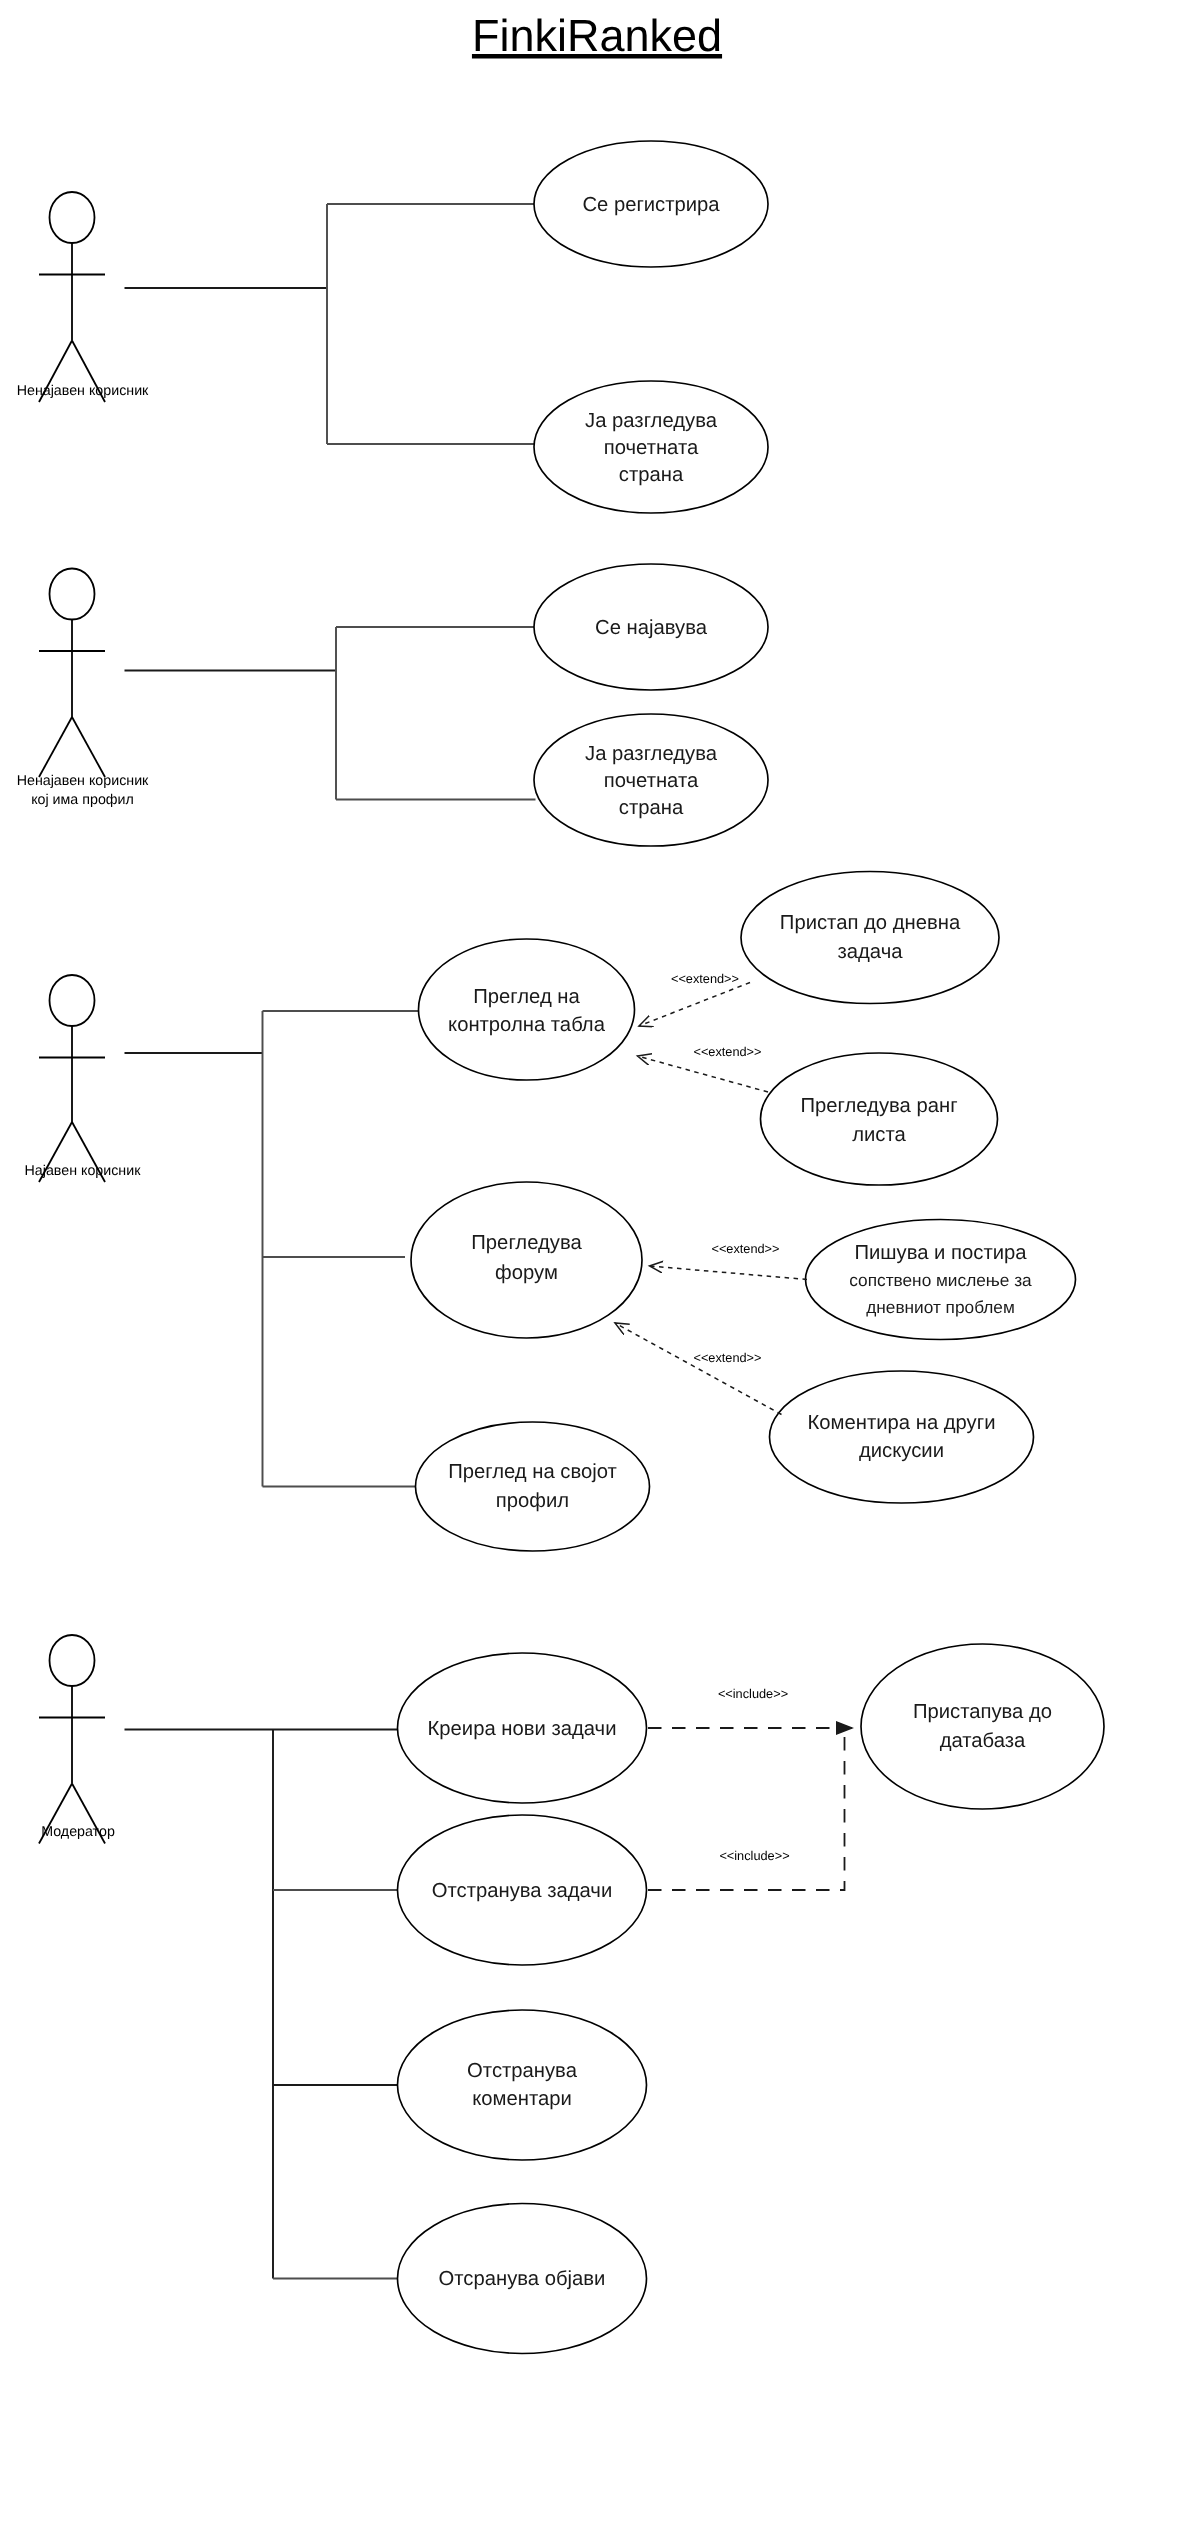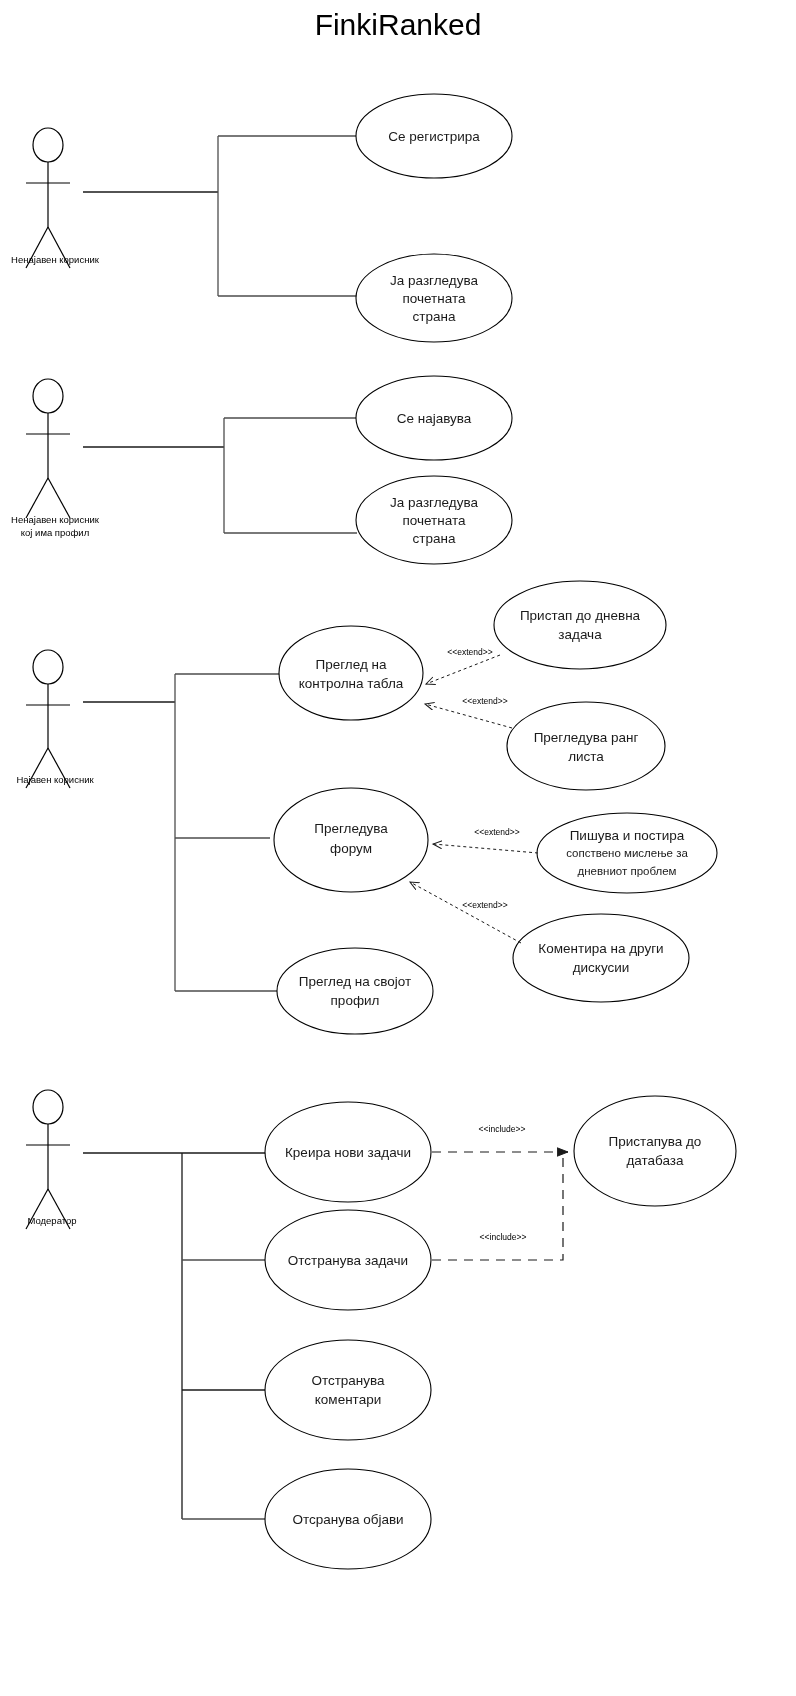--- a/index.html
+++ b/index.html
@@ -18,20 +18,21 @@
   #diagram-title {
     position: absolute;
     left: 0;
     top: 8px;
     width: 796px;
     text-align: center;
     font-size: 30px;
     color: #000000;
     font-family: "Liberation Sans", sans-serif;
     letter-spacing: 0px;
+    text-decoration: underline;
   }
   svg#uml {
     position: absolute;
     left: 0;
     top: 0;
   }
   .ellipse-shape {
     fill: #ffffff;
     stroke: #000000;
     stroke-width: 1.1;

